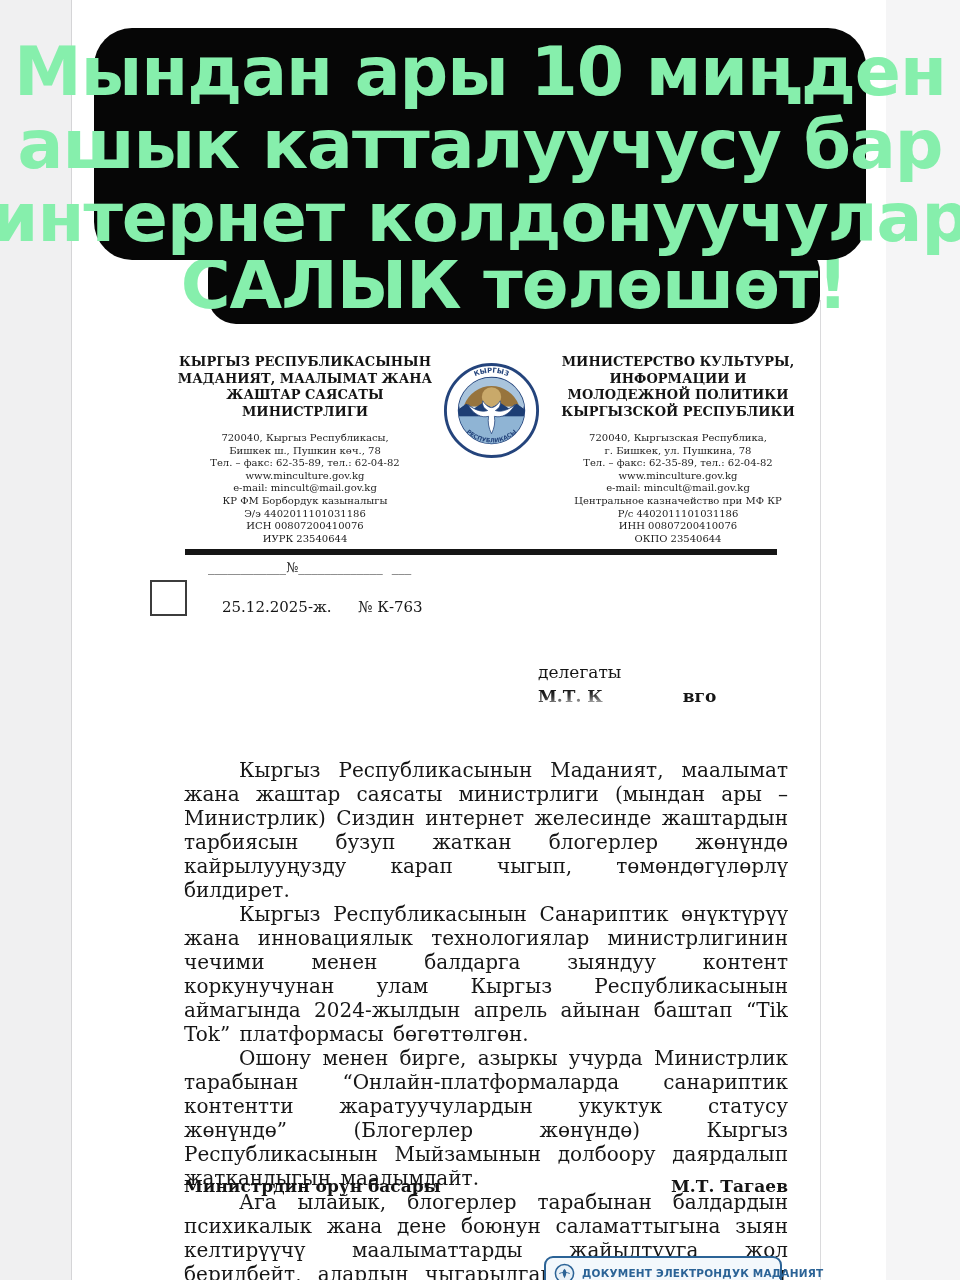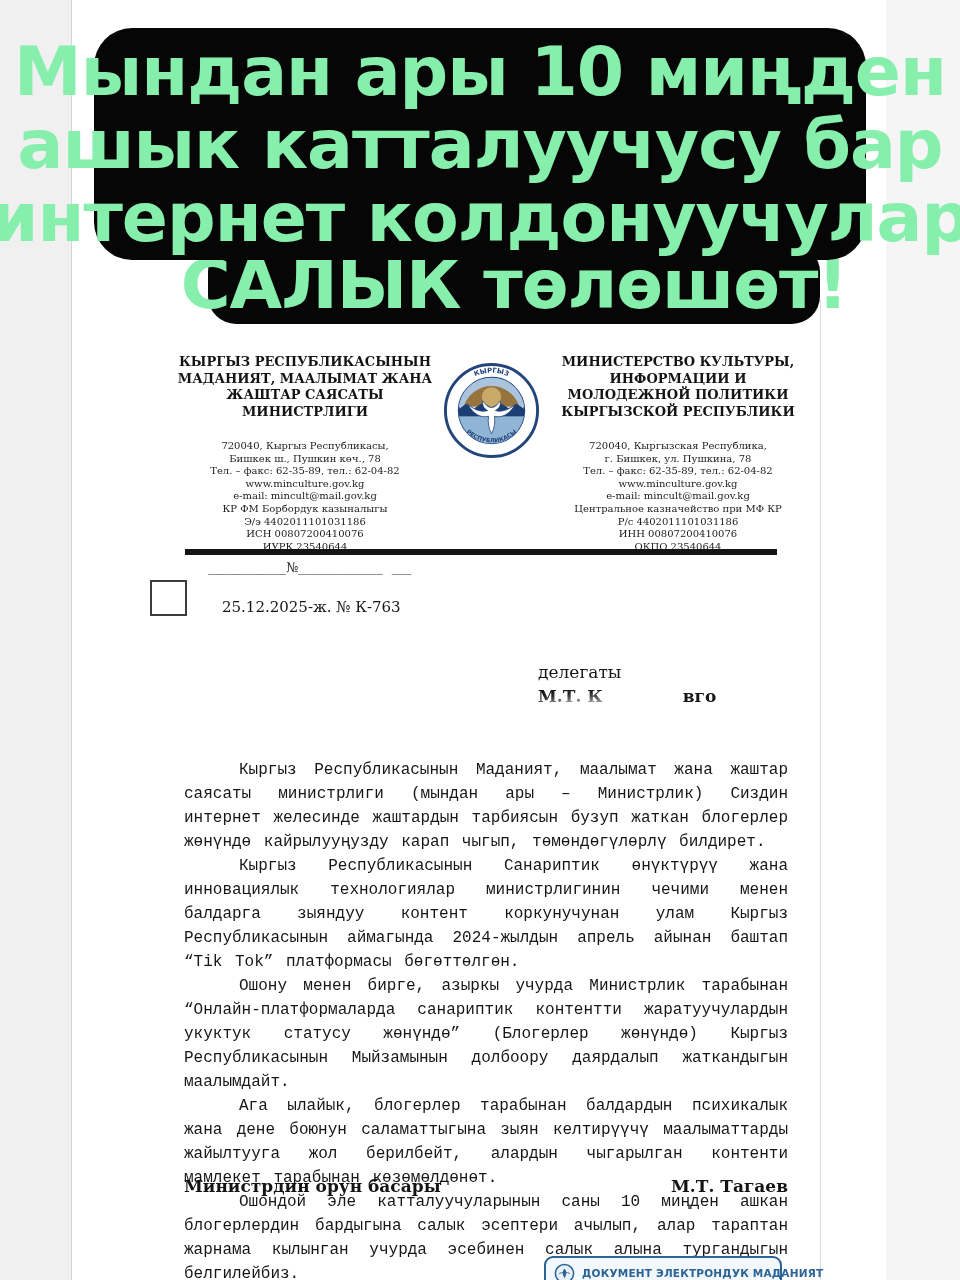--- a/index.html
+++ b/index.html
@@ -37,50 +37,50 @@
     font-family:"DejaVu Sans","Liberation Sans",sans-serif;
     font-weight:700; font-size:68px; line-height:73px;
     color:#86efac; letter-spacing:-1px; white-space:nowrap;
   }
 
   
   .lh-col { position:absolute; top:354px; text-align:center; }
   .lh-left  { left:160px; width:290px; }
   .lh-right { left:532px; width:292px; }
   .lh-title-line { font-weight:700; font-size:13px; line-height:16.5px; color:#141414; }
-  .lh-addr { margin-top:20px; }
+  .lh-addr { margin-top:12px; }
   .lh-addr-line { font-size:10px; line-height:12.6px; color:#1c1c1c; }
   .emblem { position:absolute; left:443px; top:362px; width:97px; height:97px; }
 
   .double-rule {
     position:absolute; left:185px; top:549px; width:592px; height:3px;
     border-top:4px solid #151515; border-bottom:2px solid #151515;
   }
 
   
   .ref-box { position:absolute; left:150px; top:580px; width:37px; height:36px;
     border:2px solid #3c3c3c; background:#fff; }
   .ref-line { position:absolute; left:208px; top:560px; font-size:13px; color:#2a2a2a; white-space:nowrap; }
   .ref-line .tail { margin-left:9px; }
   .ref-date { position:absolute; left:222px; top:598px; font-size:15px; color:#161616; }
-  .ref-date .docnum { }
+  .ref-date .docnum { margin-left:22px; }
 
   
   .addressee { position:absolute; left:538px; top:661px; width:250px;
     font-size:17px; line-height:23.5px; color:#161616; }
   .addressee .name-row { font-weight:700; }
   .addressee .name-gap { display:inline-block; width:80px; }
   .smudge { position:absolute; left:508px; top:700px; width:160px; height:54px;
     background:rgba(255,255,255,0.93); border-radius:50%; filter:blur(6px); z-index:3; }
 
   
   .letter-body { position:absolute; left:184px; top:758px; width:604px; }
   .letter-body p {
-    font-size:16px; line-height:24px; color:#161616;
-    text-align:justify; text-indent:55px; word-spacing:3px;font-family:Liberation Mono, monospace;
+    font-size:20px; line-height:24px; color:#161616;
+    text-align:justify; text-indent:55px; word-spacing:3px;
   }
 
   
   .signature-row { position:absolute; left:184px; top:1176px; width:604px;
     display:flex; justify-content:space-between; }
   .signature-row div { font-weight:700; font-size:17px; color:#141414; }
 
   
   .stamp {
     position:absolute; left:544px; top:1256px; width:238px; height:46px;

